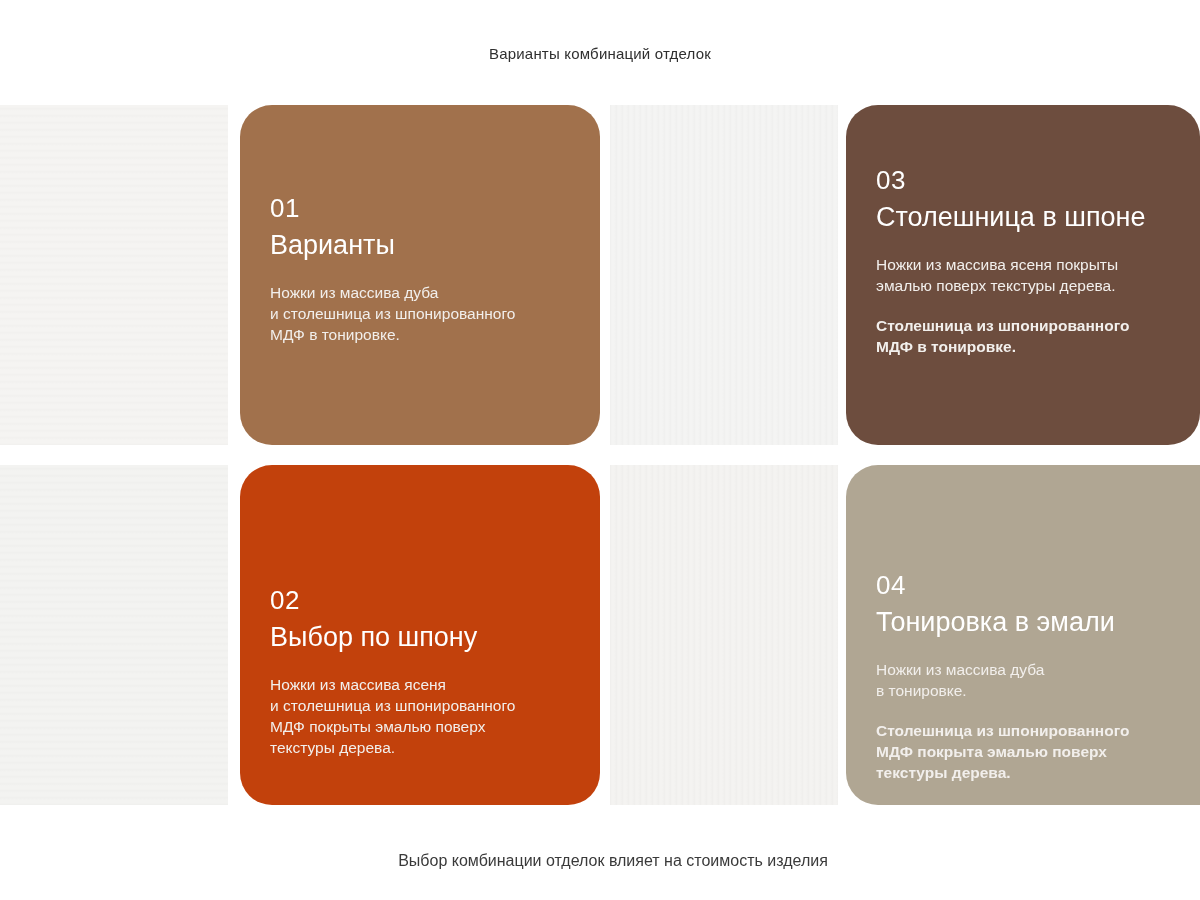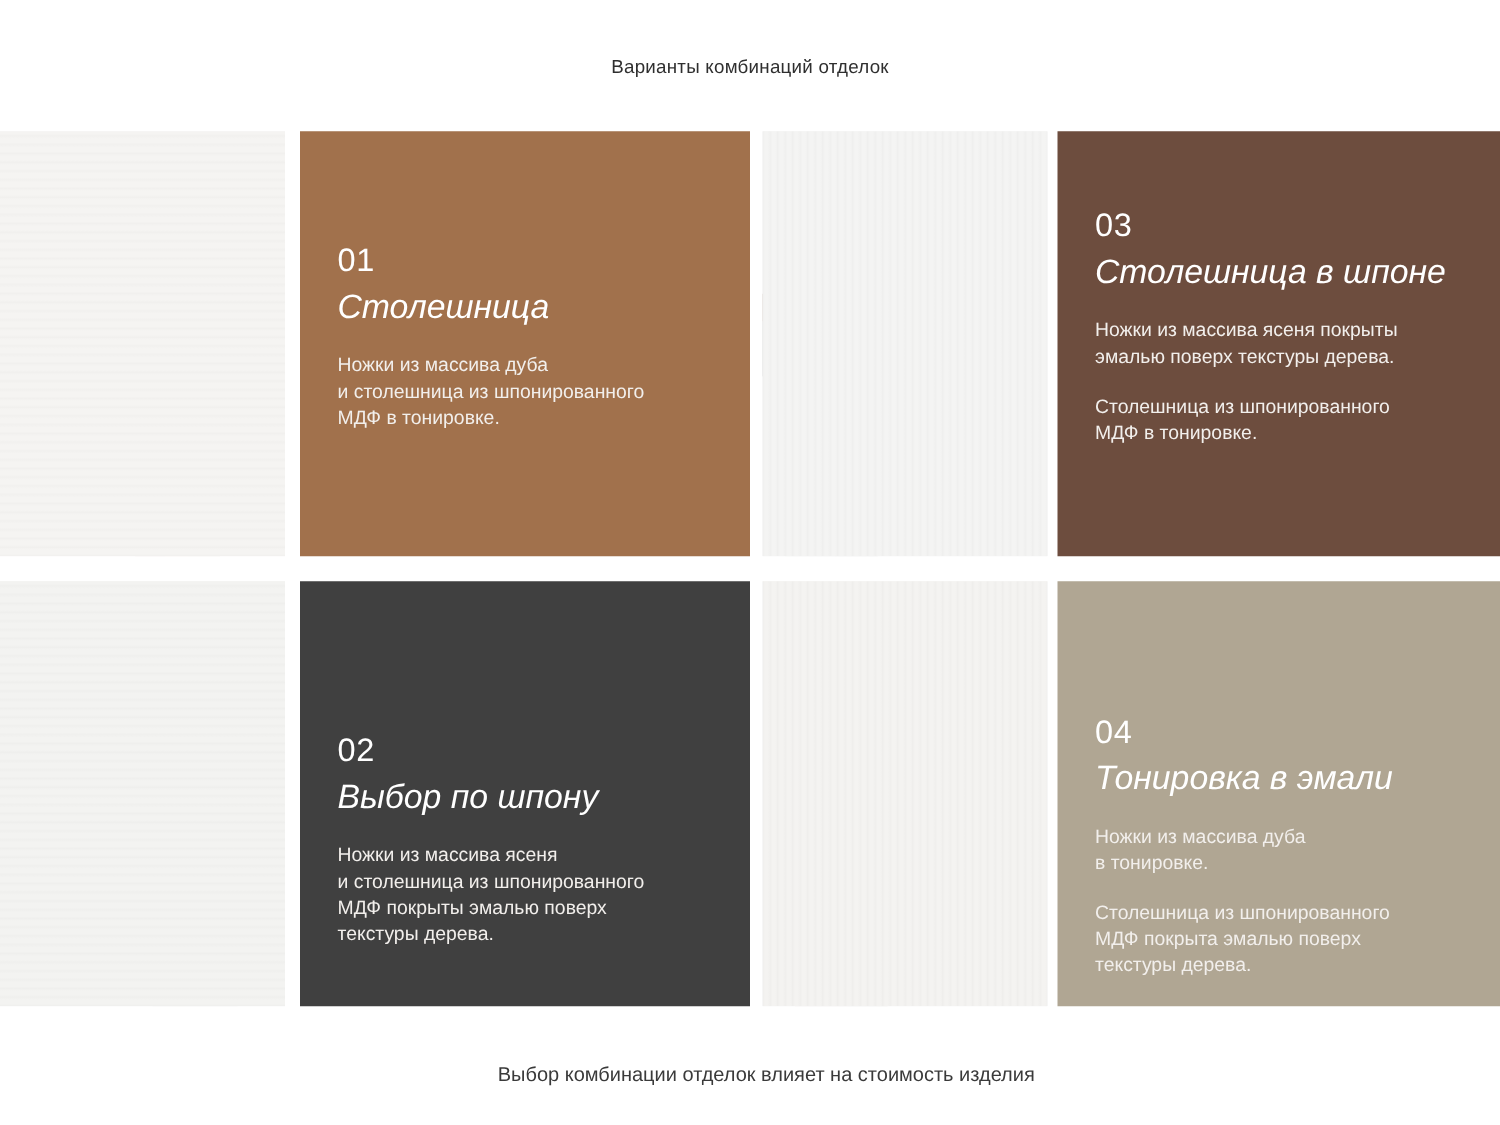--- a/index.html
+++ b/index.html
@@ -50,20 +50,21 @@
   
   .cell {
     position: absolute;
     overflow: hidden;
   }
 
   .photo { background: #f4f4f2; }
 
   .panel {
     padding: 0;
+    border-radius: 32px;
   }
 
   .panel-inner {
     position: absolute;
     left: 30px;
     right: 24px;
   }
 
   .num {
     font-size: 26px;
@@ -72,30 +73,29 @@
     font-weight: 400;
     letter-spacing: 0.5px;
     margin-bottom: 6px;
   }
   .ttl {
     font-size: 27px;
     line-height: 33px;
     color: #ffffff;
     font-weight: 400;
     margin-bottom: 20px;
-    font-style: italic;
   }
   .desc {
     font-size: 15.5px;
     line-height: 21px;
     color: #f2efec;
     font-weight: 400;
     white-space: pre-line;
   }
-  .desc + .desc { margin-top: 19px; }
+  .desc + .desc { margin-top: 19px; font-weight: bold; }
 
   
   #cell-photo-1 { left: 0px;   top: 0px;   width: 228px; height: 340px; }
   #cell-panel-1 { left: 240px; top: 0px;   width: 360px; height: 340px; }
   #cell-photo-3 { left: 610px; top: 0px;   width: 228px; height: 340px; }
   #cell-panel-3 { left: 846px; top: 0px;   width: 354px; height: 340px; }
 
   
   #cell-photo-2 { left: 0px;   top: 360px; width: 228px; height: 340px; }
   #cell-panel-2 { left: 240px; top: 360px; width: 360px; height: 340px; }
@@ -175,21 +175,21 @@
           <rect x="-40" y="196" width="216" height="56" fill="none"></rect>
         </g>
       </svg>
       <div class="grain grain-h"></div>
     </div>
   </div>
 
   <div class="cell panel" id="cell-panel-1" style="background:#a1714c">
     <div class="panel-inner">
       <div class="num">01</div>
-      <div class="ttl">Столешница</div>
+      <div class="ttl">Варианты</div>
       <div class="desc">Ножки из массива дуба
 и столешница из шпонированного
 МДФ в тонировке.</div>
     </div>
   </div>
 
   <div class="cell photo" id="cell-photo-3" style="background: rgb(244, 244, 243);">
     <div class="table-photo">
       <div class="tp-bg" style="background:#f4f4f3"></div>
       <svg width="228" height="340" viewBox="0 0 228 340">
@@ -258,21 +258,21 @@
         <polygon points="-40,232 190,200 190,220 -40,256" fill="url(#g2top)"></polygon>
         <polygon points="-40,256 190,220 190,252 -40,292" fill="url(#g2ap)"></polygon>
         <polygon points="148,240 190,234 190,340 148,340" fill="url(#g2leg)"></polygon>
         <polygon points="122,244 148,240 148,340 122,340" fill="url(#g2in)"></polygon>
         <polygon points="-40,292 122,266 122,340 -40,340" fill="#f3f3f1"></polygon>
       </svg>
       <div class="grain grain-h"></div>
     </div>
   </div>
 
-  <div class="cell panel" id="cell-panel-2" style="background:#404040">
+  <div class="cell panel" id="cell-panel-2" style="background:#c2410c">
     <div class="panel-inner">
       <div class="num">02</div>
       <div class="ttl">Выбор по шпону</div>
       <div class="desc">Ножки из массива ясеня
 и столешница из шпонированного
 МДФ покрыты эмалью поверх
 текстуры дерева.</div>
     </div>
   </div>
 

